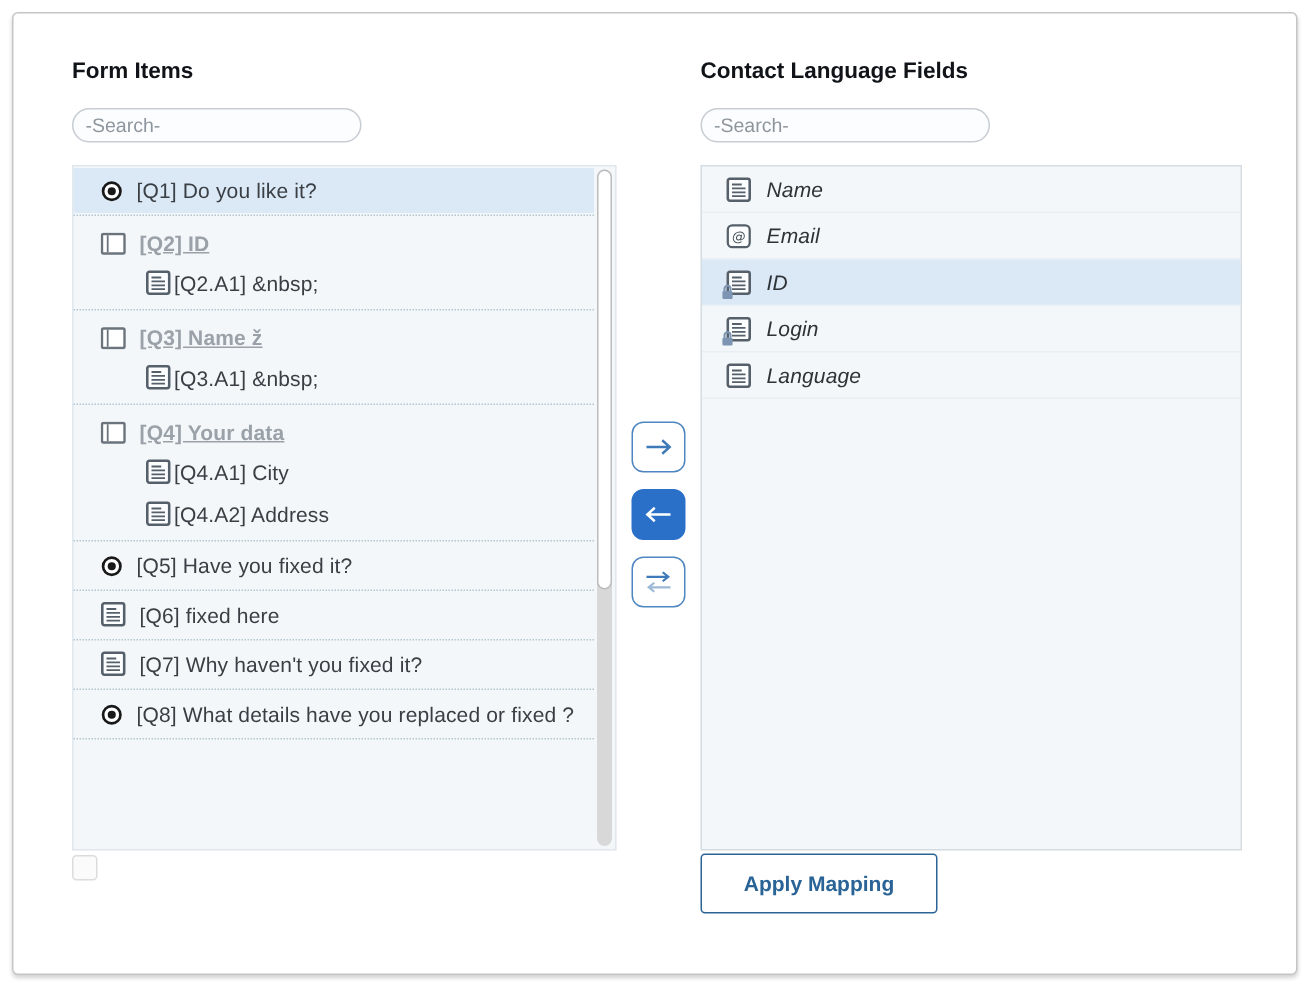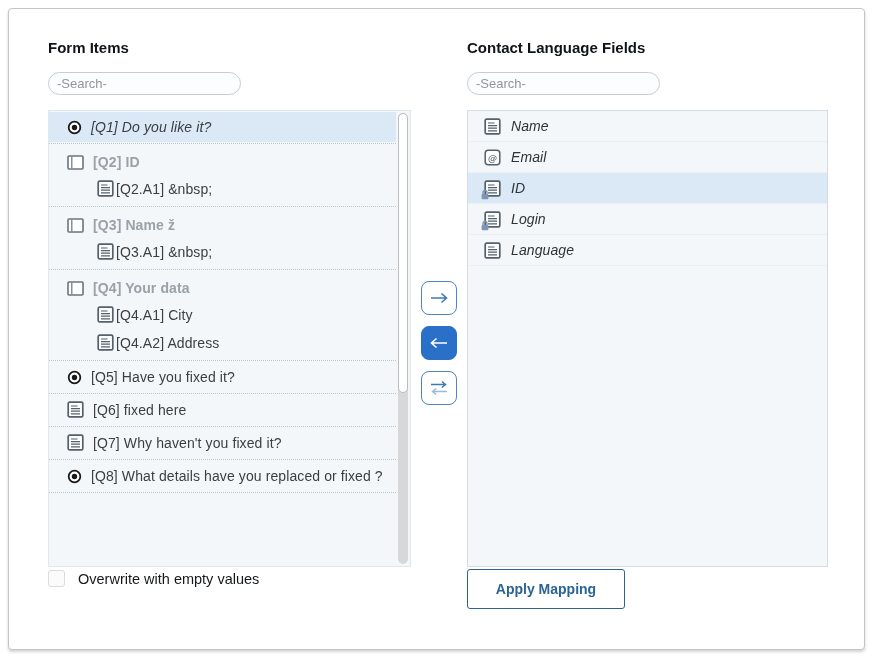--- a/index.html
+++ b/index.html
@@ -22,23 +22,23 @@
     border:1px solid #e1e8ed; }
   .list.lt { left:39px; width:363px; padding-right:14px; }
   .list.rt { left:458px; width:361px; border-color:#d6dde2; }
 
   .unit { border-bottom:1px dotted #b4c6d2; padding:1px 0; }
   .row { font-size:14px; line-height:20px; color:#3a3f45; padding:5px 8px 5px 10px; cursor:default; }
   .row .icon { display:inline-block; position:relative; vertical-align:-3px;
     margin:0 9px 0 8px; line-height:0; }
   .row.child { padding:2px 8px 6px 48px; }
   .row.child .icon { margin:0 2px 0 0; }
-  .row.sel { background:#dbe8f5;font-style:italic; }
+  .row.sel { background:#dbe8f5; }
   .row.muted { color:#9aa1a8; font-weight:700; }
-  .row.top.grp { padding-top:7px; }
+  .row.top.grp { padding-top:7px;text-decoration:underline; }
   .lbl { letter-spacing:.1px; }
 
   .scrollbar { position:absolute; right:2px; top:2px; bottom:2px; width:10px;
     background:#d8d8d8; border-radius:6px; }
   .scroll-thumb { position:absolute; left:0; top:0; width:10px; height:62%;
     background:#fff; border:1px solid #bcbcbc; border-radius:6px; }
 
   .rrow { font-size:14px; line-height:20px; color:#2e3338; padding:5px 8px;
     border-bottom:1px solid #e9eff3;font-style:italic; }
   .rrow .icon { display:inline-block; position:relative; vertical-align:-4px;
@@ -138,21 +138,20 @@
               </svg></span><span class="lbl">[Q8] What details have you replaced or fixed ?</span></div>
         </div>
       </div>
     <div class="scrollbar">
       <div class="scroll-thumb"></div>
     </div>
   </div>
 
   <div class="overwrite">
     <span class="checkbox"></span>
-    <span>Overwrite with empty values</span>
   </div>
 
   <div class="transfer" id="transfer-col">
       <button class="tbtn">
         <span style="line-height: 0;"><svg width="20" height="14" viewBox="0 0 20 14">
             <path d="M2 7h15M12.5 2.5L17.5 7l-5 4.5" fill="none" stroke="#3f7ab8" stroke-width="1.6"></path>
           </svg></span>
       </button>
       <button class="tbtn primary">
         <span style="line-height: 0;"><svg width="20" height="14" viewBox="0 0 20 14">

